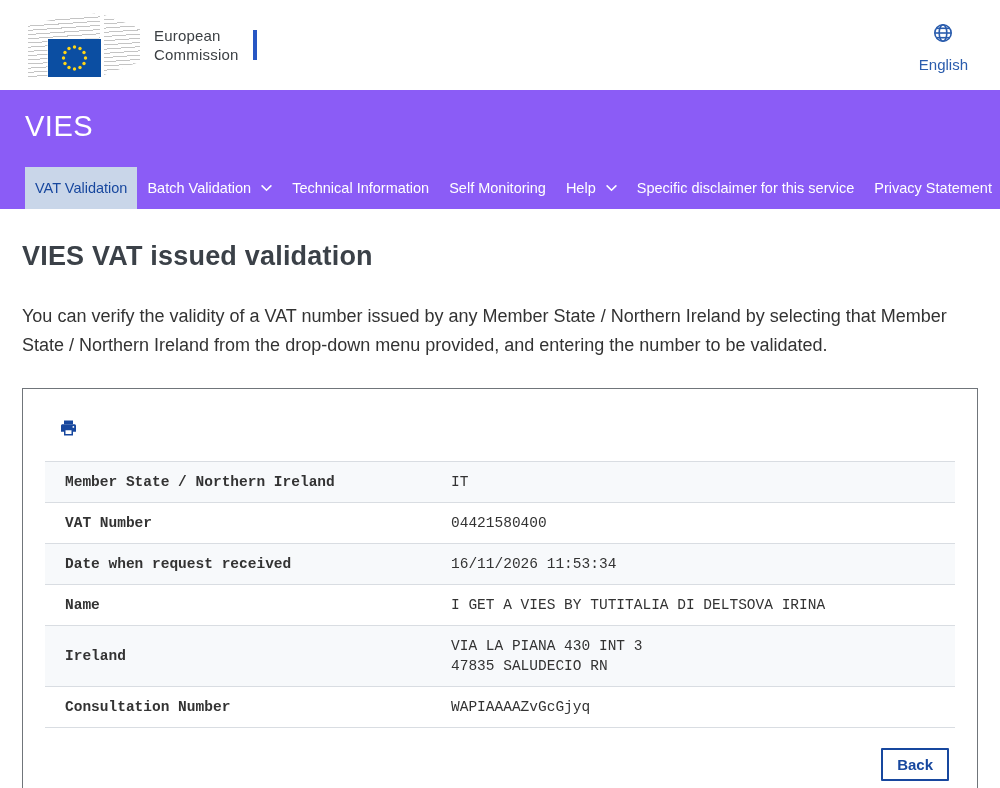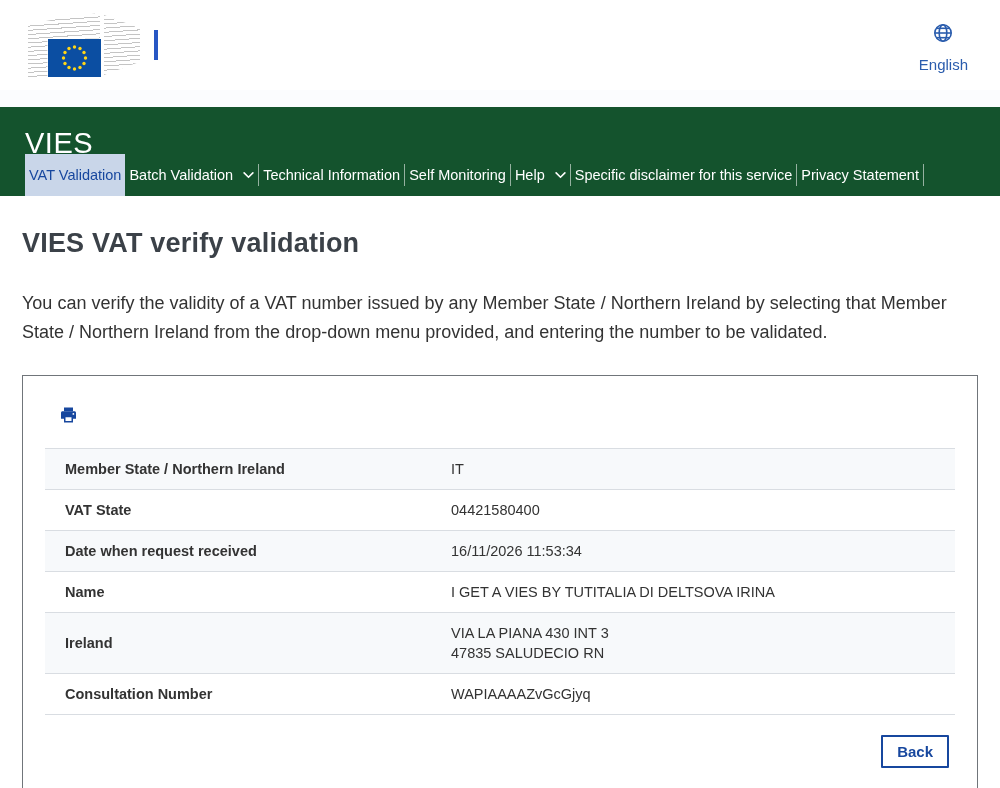--- a/index.html
+++ b/index.html
@@ -41,32 +41,32 @@
   }
   .logo-bar { width:4px; height:30px; background:#2757c4; margin-left:14px; }
 
   .lang-switch {
     display:flex; flex-direction:column; align-items:center; gap:10px;
     color:#2a5cad; cursor:pointer; margin-top:6px;
   }
   .lang-switch span { font-size:15px; }
 
   
-  .banner { background:#14532d; height:89px; position:relative;margin-top:17px; }
+  .banner { background:#8b5cf6; height:119px; position:relative; }
   .app-title {
     color:#fff; font-size:29px; font-weight:400; letter-spacing:.5px;
     padding:20px 0 0 25px;
   }
   .nav-row {
     position:absolute; bottom:0; left:25px; right:0;
     display:flex; align-items:stretch; height:42px;
   }
   .nav-item {
     display:flex; align-items:center; gap:8px;
-    padding:0 4px; color:#fff; font-size:14.5px; cursor:pointer;
+    padding:0 10px; color:#fff; font-size:14.5px; cursor:pointer;
     white-space:nowrap;
   }
   .nav-item.active {
     background:#c9d6e9; color:#17479e; font-weight:400;
   }
   .nav-sep {
     width:1px; height:22px; background:rgba(255,255,255,.55);
     align-self:center;
   }
   .chev { display:inline-flex; margin-left:2px; }
@@ -93,20 +93,21 @@
   .status { display:flex; align-items:center; gap:13px; }
   .status-text { color:#267d3e; font-size:17.5px; font-weight:bold; }
   .print-btn { cursor:pointer; display:inline-flex; }
 
   .result-table { margin:6px 22px 0 22px; border-top:1px solid #d9dde2; }
   .trow {
     display:grid; grid-template-columns:386px 1fr;
     border-bottom:1px solid #d9dde2;
     padding:10px 10px 10px 20px; align-items:center;
     font-size:14.5px;
+    font-family:Liberation Mono, monospace;
   }
   .trow:nth-child(odd) { background:#f7f9fb; }
   .trow .lbl { font-weight:bold; color:#333; }
   .trow .val { color:#333; white-space:pre-line; line-height:20px; }
 
   .card-foot {
     display:flex; justify-content:flex-end;
     padding:20px 28px 26px 0;
   }
   .back-btn {
@@ -136,20 +137,24 @@
             <circle cx="26.5" cy="30" r="1.7"></circle>
             <circle cx="21" cy="28.5" r="1.7"></circle>
             <circle cx="17" cy="24.5" r="1.7"></circle>
             <circle cx="15.5" cy="19" r="1.7"></circle>
             <circle cx="17" cy="13.5" r="1.7"></circle>
             <circle cx="21" cy="9.5" r="1.7"></circle>
           </g>
         </svg>
       </div>
     </div>
+    <div class="logo-text">
+      <div>European</div>
+      <div>Commission</div>
+    </div>
     <div class="logo-bar"></div>
   </div>
 
   <div class="lang-switch">
     <span class="globe">
       <svg width="20" height="20" viewBox="0 0 20 20" fill="none" stroke="#2a5cad" stroke-width="1.6">
         <circle cx="10" cy="10" r="8.2"></circle>
         <ellipse cx="10" cy="10" rx="3.8" ry="8.2"></ellipse>
         <line x1="1.8" y1="10" x2="18.2" y2="10"></line>
         <line x1="3" y1="5.3" x2="17" y2="5.3"></line>
@@ -198,21 +203,21 @@
     </div>
     <div class="nav-sep"></div>
     <div class="nav-item">
       <span>Privacy Statement</span>
     </div>
     <div class="nav-sep"></div>
   </nav>
 </div>
 
 <main class="main">
-  <h1 class="page-title">VIES VAT verify validation</h1>
+  <h1 class="page-title">VIES VAT issued validation</h1>
 
   <p class="intro">You can verify the validity of a VAT number issued by any Member State / Northern Ireland by selecting that Member State / Northern Ireland from the drop-down menu provided, and entering the number to be validated.</p>
 
   <section class="result-card">
     <div class="result-head">
       <span class="print-btn">
         <svg width="19" height="18" viewBox="0 0 24 24" fill="#17479e">
           <path d="M6 2h12v5H6z"></path>
           <path d="M4 7h16c1.1 0 2 .9 2 2v8h-4v5H6v-5H2V9c0-1.1.9-2 2-2z"></path>
           <rect x="8" y="15" width="8" height="5" fill="#fff"></rect>
@@ -220,21 +225,21 @@
         </svg>
       </span>
     </div>
 
     <div class="result-table">
       <div class="trow">
         <span class="lbl">Member State / Northern Ireland</span>
         <span class="val">IT</span>
       </div>
       <div class="trow">
-        <span class="lbl">VAT State</span>
+        <span class="lbl">VAT Number</span>
         <span class="val">04421580400</span>
       </div>
       <div class="trow">
         <span class="lbl">Date when request received</span>
         <span class="val">16/11/2026 11:53:34</span>
       </div>
       <div class="trow">
         <span class="lbl">Name</span>
         <span class="val">I GET A VIES BY TUTITALIA DI DELTSOVA IRINA</span>
       </div>

